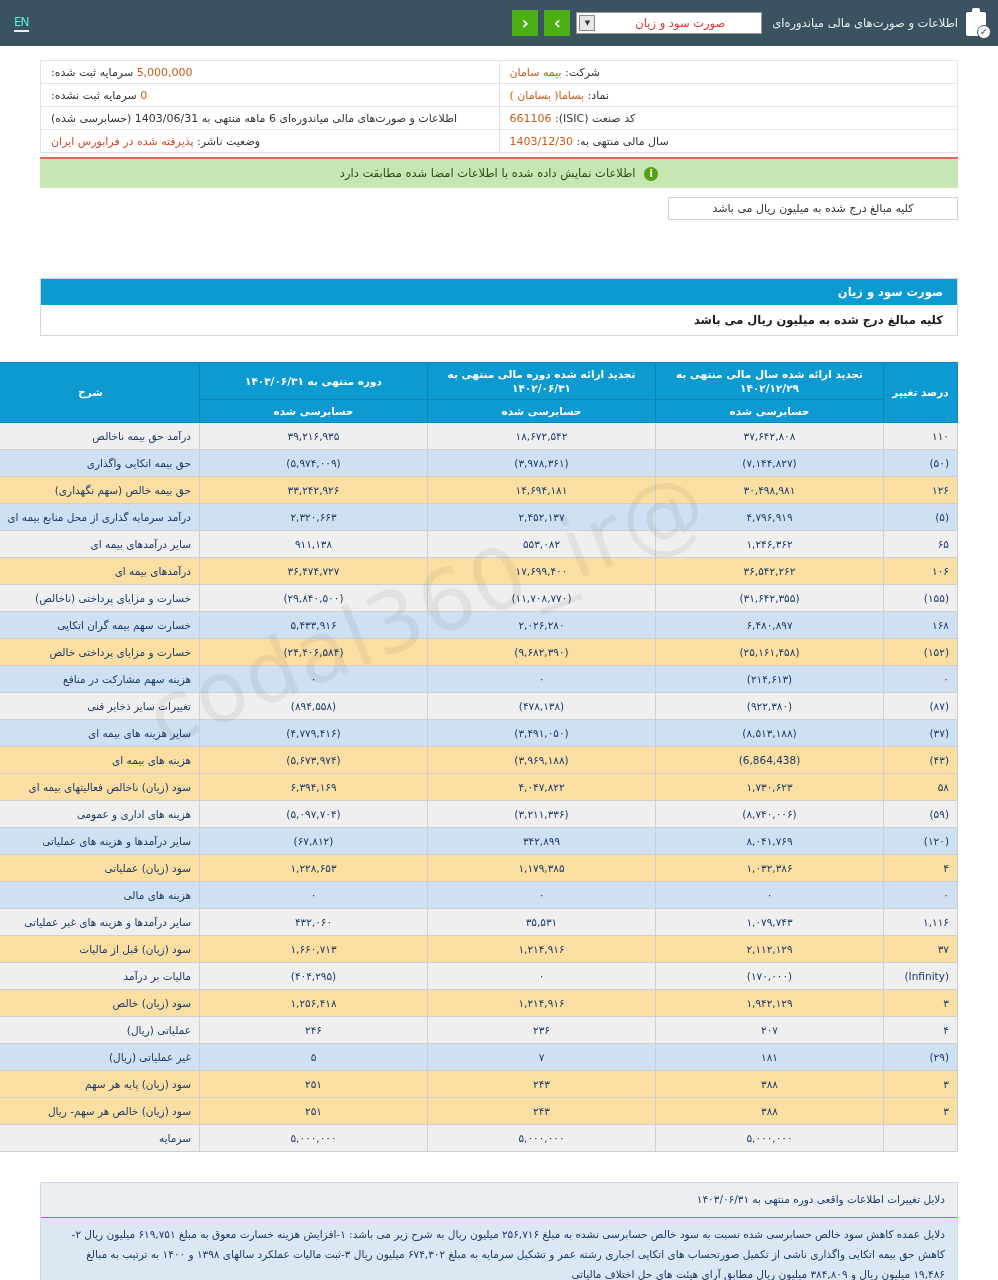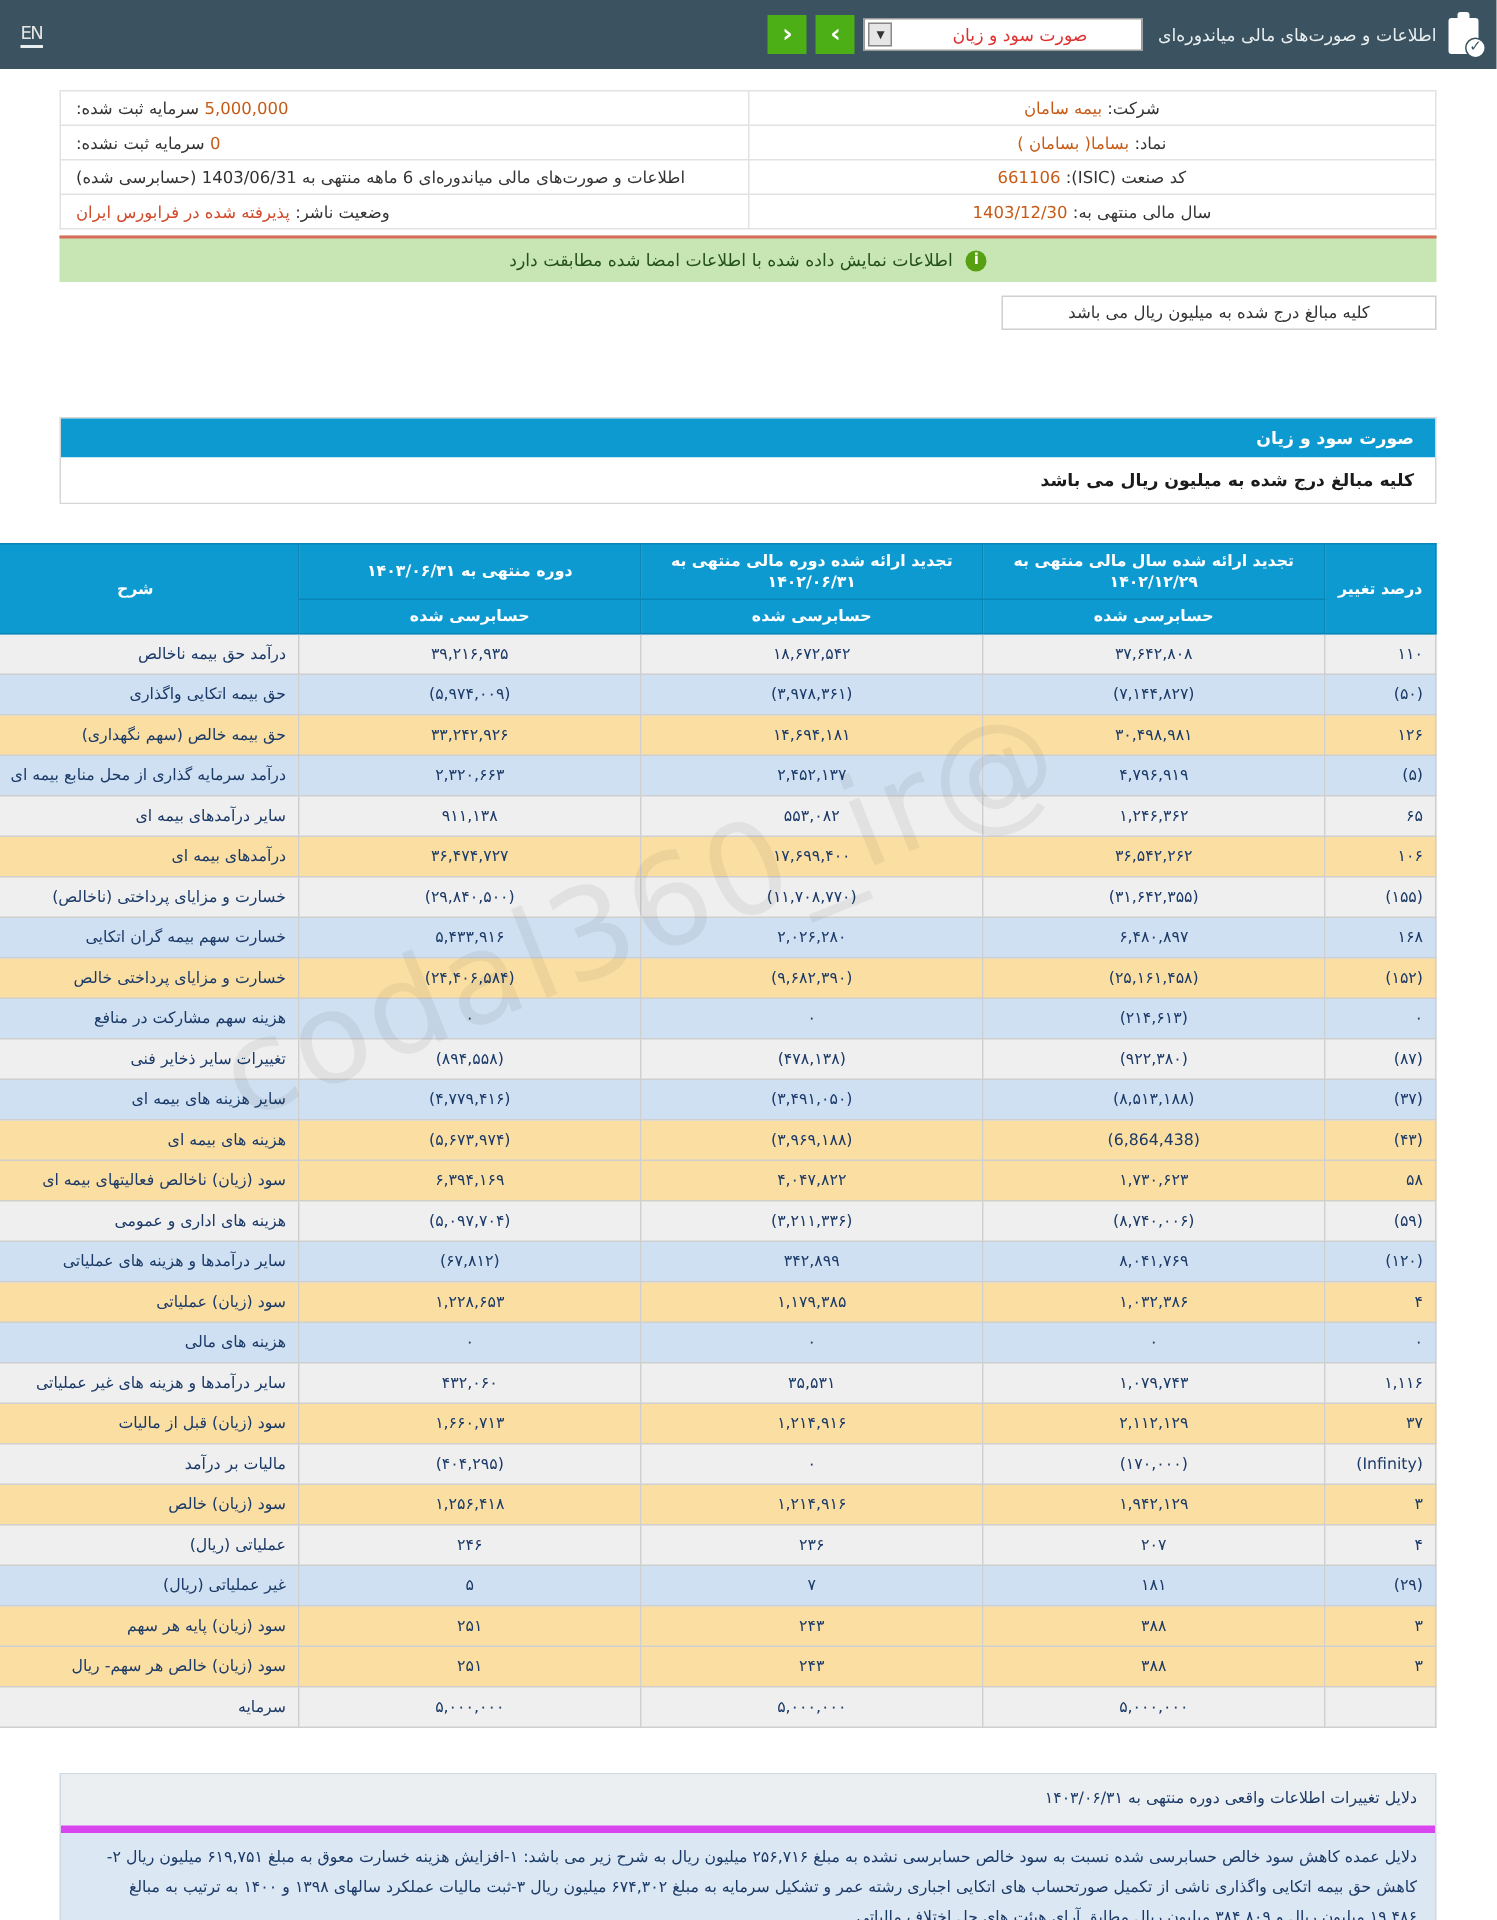--- a/index.html
+++ b/index.html
@@ -63,39 +63,39 @@
     font-size: 7px; color: #333;
   }
   .nav-btn {
     width: 26px; height: 26px; background: #4caf16;
     color: #fff; font-size: 17px; font-weight: bold;
     display: flex; align-items: center; justify-content: center;
     cursor: pointer; border: none;
     font-family: "DejaVu Sans", sans-serif;
   }
   .lang-btn {
-    color: #e5e5e5; font-size: 12px;
+    color: #5eead4; font-size: 12px;
     border-bottom: 2px solid #e9eef0;
     padding-bottom: 1px; cursor: pointer;
     letter-spacing: -1px;
   }
 
   
   .wrap { padding: 0 40px; direction: rtl; }
   .info-table {
     width: 100%; border-collapse: collapse;
     margin-top: 14px; border: 1px solid #d4d4d4;
   }
   .info-table td {
     border: 1px solid #e2e2e2;
     padding: 4px 10px;
     font-size: 11px; color: #333;
     height: 23px;
   }
-  .info-table td.right-cell { width: 50%; text-align: center; border-radius: 10px; }
+  .info-table td.right-cell { width: 50%; text-align: left; border-radius: 10px; }
   .info-table td.left-cell { width: 50%; text-align: left; margin-top: 17px; }
   .lbl { color: #333; }
   .val { color: #c75b16; }
   .val-red { color: #d04a2a; }
 
   
   .notice {
     margin-top: 4px;
     background: #c7e6b4;
     border-top: 2px solid #d86a5a;
@@ -168,21 +168,21 @@
 
   tr.r-grey  td { background: #efefef; }
   tr.r-blue  td { background: #cfe0f2; }
   tr.r-amber td { background: #fbdfa2; }
 
   
   .notes { margin-top: 30px; border: 1px solid #cfd9e4; }
   .note-row {
     font-size: 10.5px; color: #1b3a68;
     padding: 7px 12px; text-align: right;
-    border-bottom: 5px solid #d946ef;
+    border-bottom: 1px solid #d946ef;
     line-height: 1.9;
   }
   .note-row:last-child { border-bottom: none; }
   .note-grey { background: #eceff1; }
   .note-body { background: #dbe7f3; }
 
   
   .watermark {
     position: absolute;
     left: 130px; top: 560px;

